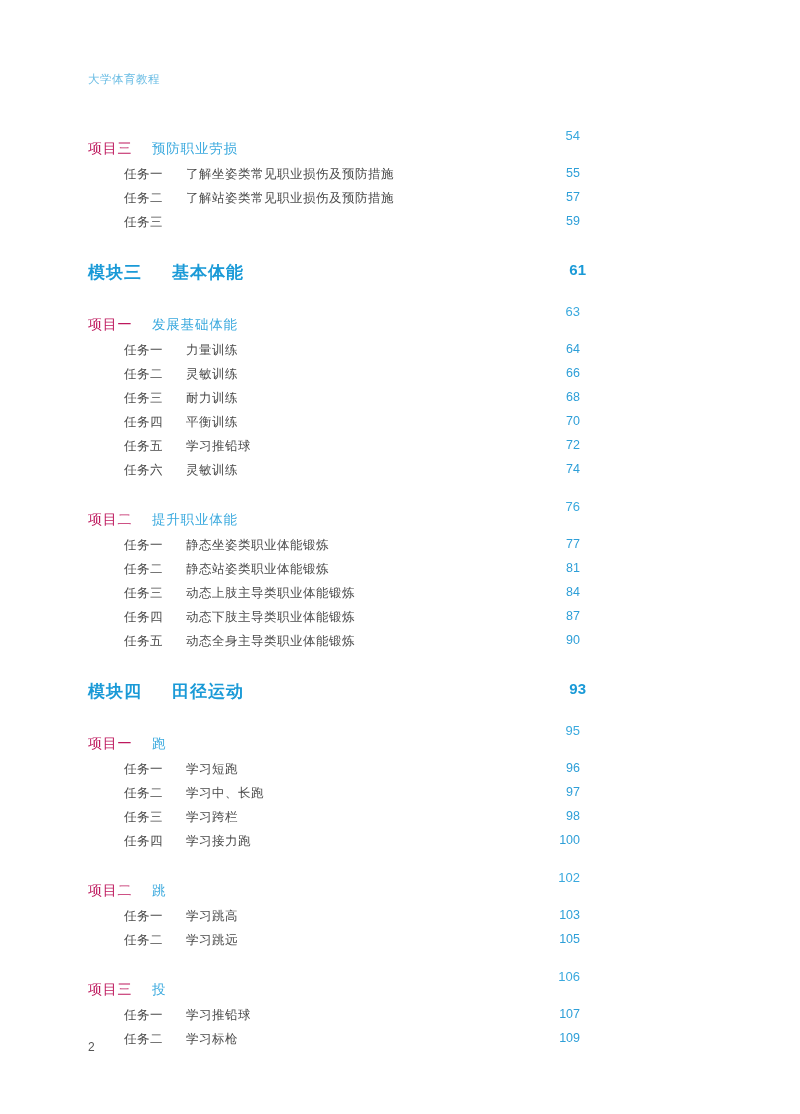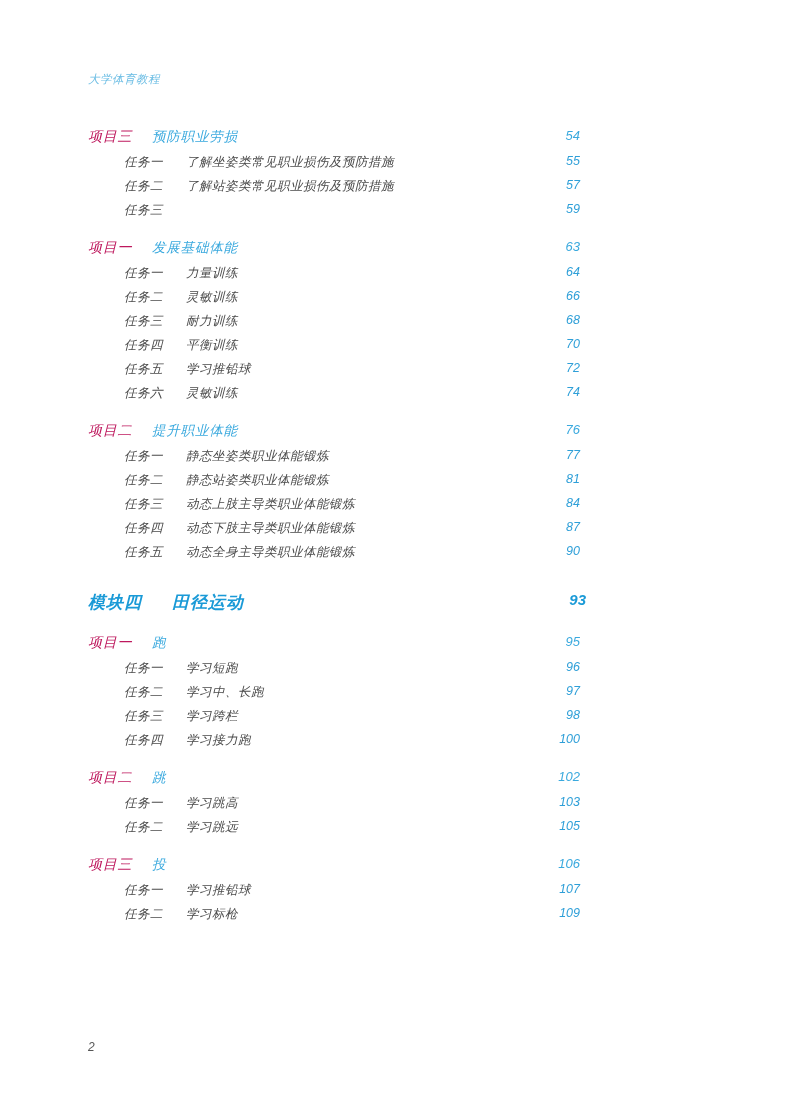--- a/index.html
+++ b/index.html
@@ -11,21 +11,20 @@
     font-family: "Liberation Sans", sans-serif;
   }
   .page {
     position: relative;
     width: 800px;
     height: 1114px;
     background: #ffffff;
     margin: 0 auto;
     overflow: hidden;
     box-sizing: border-box;
-    font-style: italic;
   }
   .running-head {
     position: absolute;
     top: 72px;
     left: 88px;
     font-size: 11.5px;
     color: #6bbde4;
     letter-spacing: 0.5px;
   }
   .toc {
@@ -70,20 +69,21 @@
   .row.project .label {
     font-size: 14px;
     color: #be185d;
     min-width: 64px;
     letter-spacing: 0.8px;
   }
   .row.project .title {
     font-size: 13.5px;
     color: #3aa9de;
     letter-spacing: 0.8px;
+    margin-top: 12px;
   }
   .row.project .page-no {
     font-size: 13px;
     color: #3aa9de;
   }
   
   .row.task {
     margin-top: 7px;
     margin-bottom: 7px;
     padding-left: 36px;
@@ -137,20 +137,25 @@
       </div>
       <div class="row task">
         <span class="label">任务二</span>
         <span class="title">了解站姿类常见职业损伤及预防措施</span>
         <span class="page-no">57</span>
       </div>
       <div class="row task">
         <span class="label">任务三</span>
         <span class="page-no">59</span>
       </div>
+      <div class="row module">
+        <span class="label">模块三</span>
+        <span class="title">基本体能</span>
+        <span class="page-no">61</span>
+      </div>
       <div class="row project">
         <span class="label">项目一</span>
         <span class="title">发展基础体能</span>
         <span class="page-no">63</span>
       </div>
       <div class="row task">
         <span class="label">任务一</span>
         <span class="title">力量训练</span>
         <span class="page-no">64</span>
       </div>

